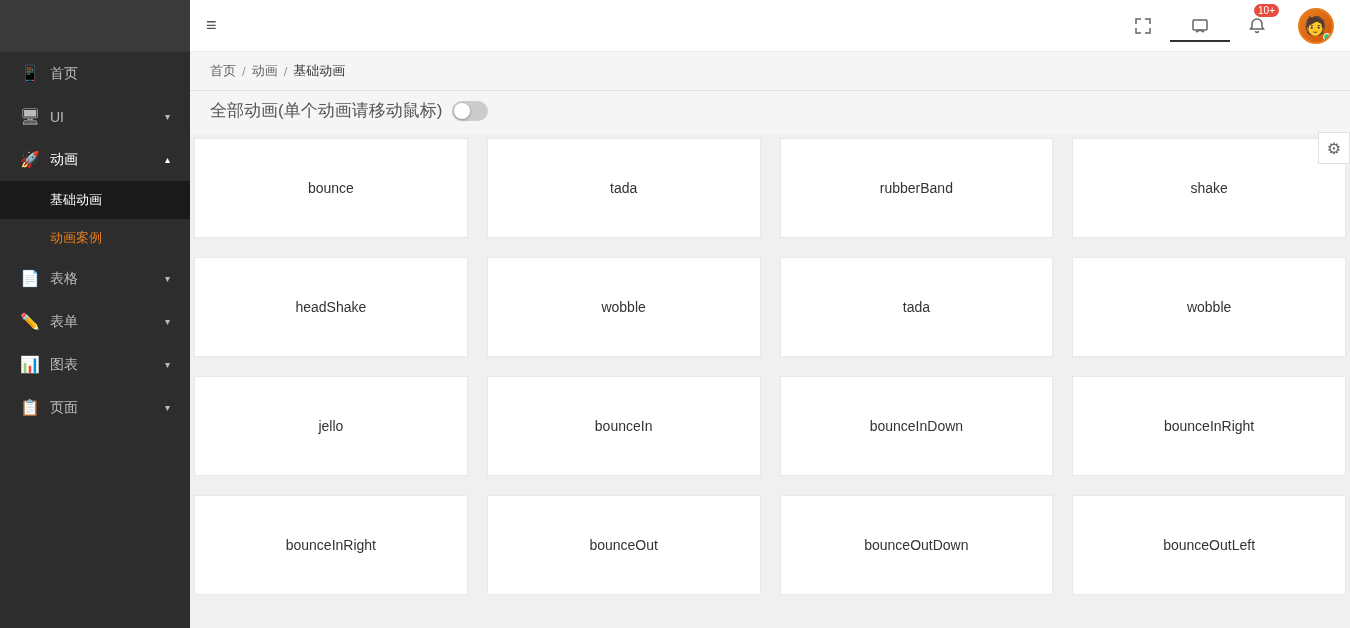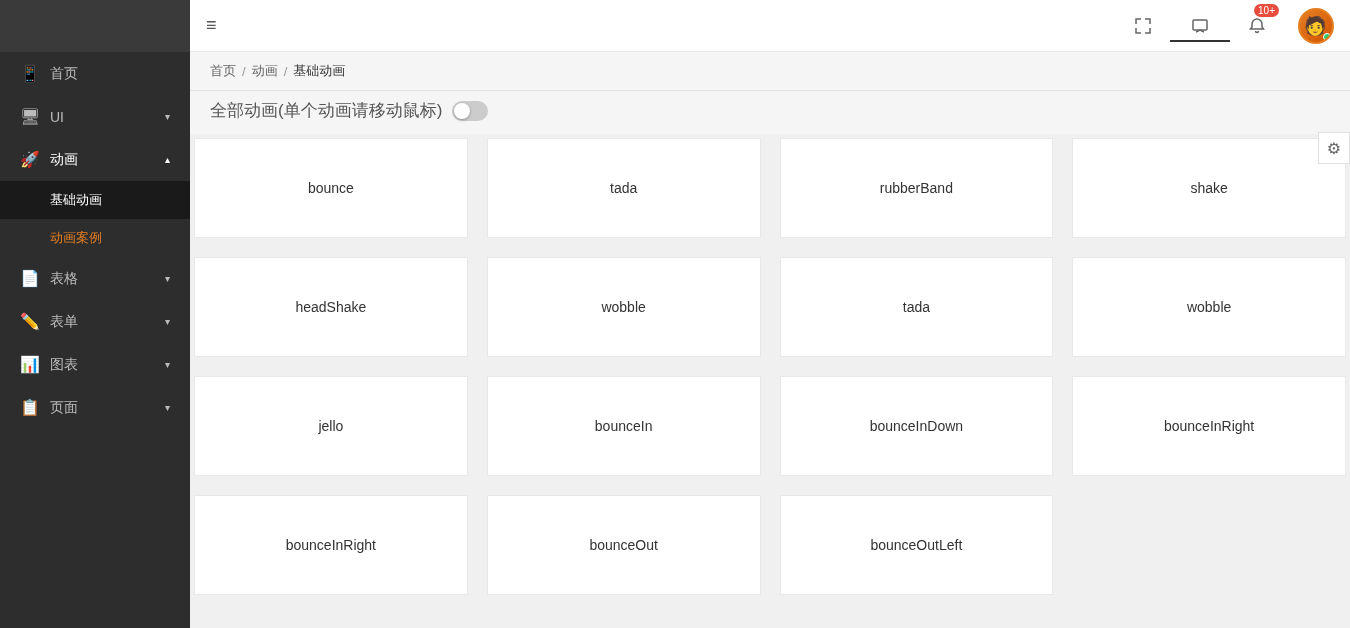--- a/index.html
+++ b/index.html
@@ -356,20 +356,21 @@
         <div class="anim-card">headShake</div>
         <div class="anim-card">wobble</div>
         <div class="anim-card">tada</div>
         <div class="anim-card">wobble</div>
         <div class="anim-card">jello</div>
         <div class="anim-card">bounceIn</div>
         <div class="anim-card">bounceInDown</div>
         <div class="anim-card">bounceInRight</div>
         <div class="anim-card">bounceInRight</div>
         <div class="anim-card">bounceOut</div>
+        <div class="anim-card">bounceOutDown</div>
         <div class="anim-card">bounceOutLeft</div>
       </div>
 
     <div id="settings-panel">
       <span>⚙</span>
     </div>
   </div>
 </div>
 
 </body></html>

